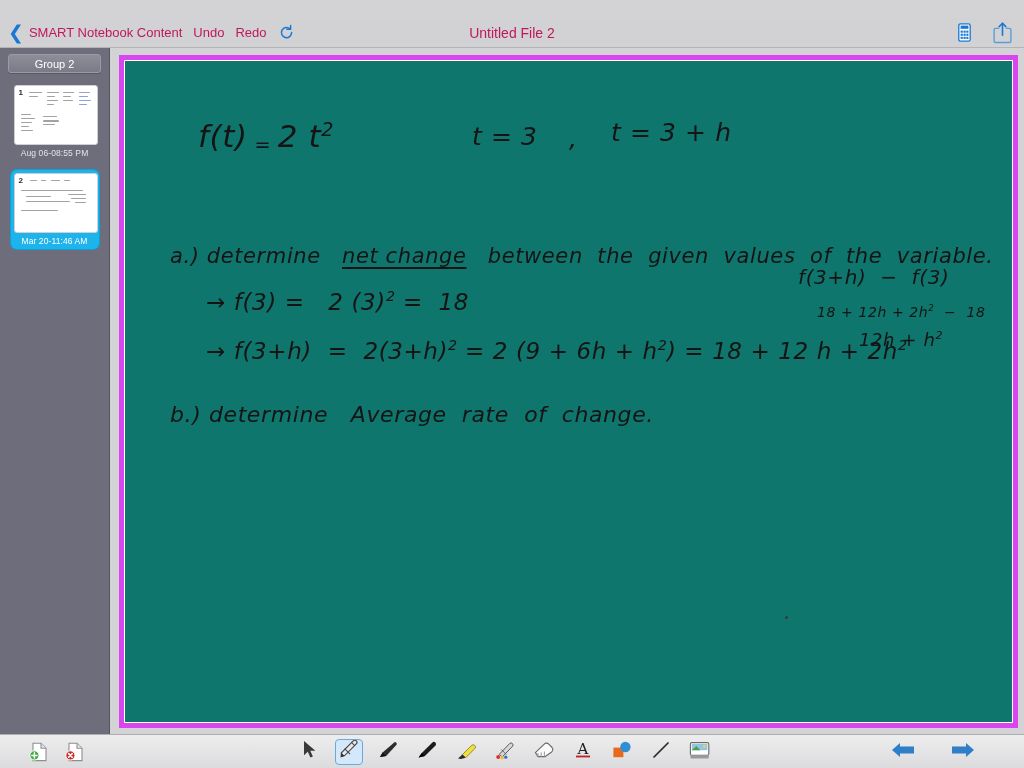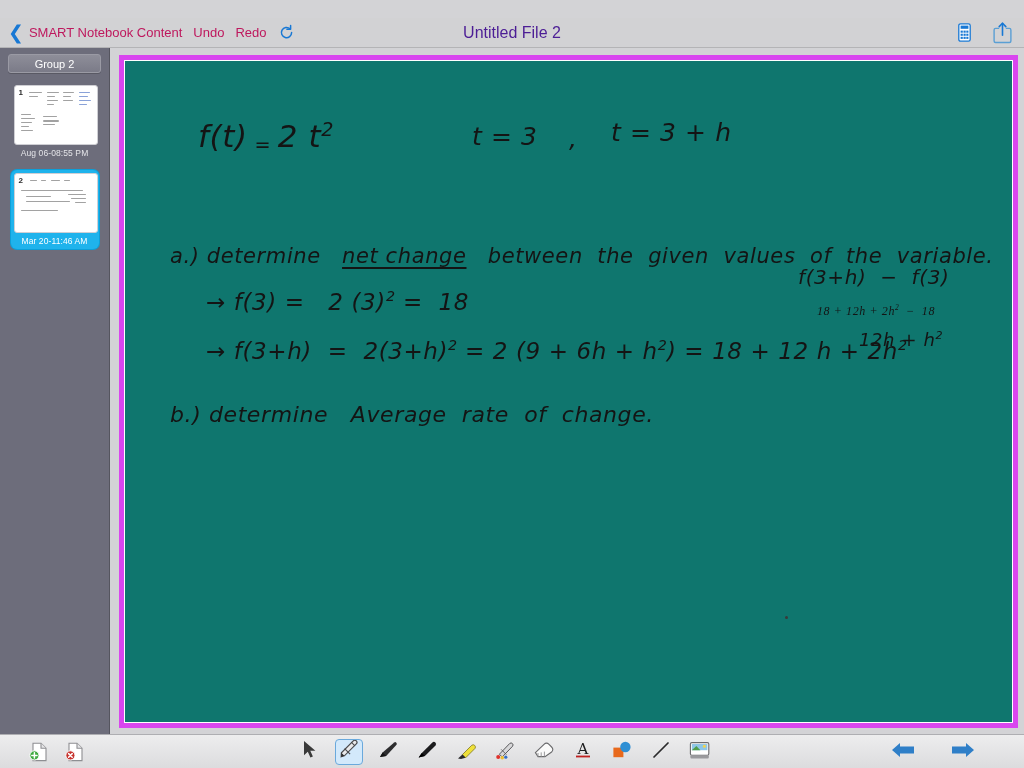--- a/index.html
+++ b/index.html
@@ -97,22 +97,22 @@
     color: #1878d4;
     font-size: 19px;
     line-height: 1;
     margin-right: -6px;
     font-weight: 300;
   }
   .tb-title {
     position: absolute;
     left: 0; right: 0;
     text-align: center;
-    font-size: 16px;
-    color: #4c1d95;
+    font-size: 14px;
+    color: #be185d;
     pointer-events: none;
   }
   .tb-right {
     margin-left: auto;
     display: flex;
     align-items: center;
     gap: 22px;
     padding-right: 12px;
   }
 
@@ -386,21 +386,21 @@
     <div class="ink" style="left:82px; top:228px; font-size:23px;">
       → f(3) =&nbsp;&nbsp; 2 (3)<span class="sup">2</span> =&nbsp; 18
     </div>
 
     <div class="ink" style="left:82px; top:277px; font-size:23px;">
       → f(3+h)&nbsp; =&nbsp; 2(3+h)<span class="sup">2</span> = 2 (9 + 6h + h<span class="sup">2</span>) = 18 + 12 h + 2h<span class="sup">2</span>
     </div>
 
     <div class="ink" style="left:674px; top:205px; font-size:20px;">f(3+h)&nbsp; −&nbsp; f(3)</div>
 
-    <div class="ink" style="left:693px; top:243px; font-size:12px;font-family:Liberation Serif, serif;">18 + 12h + 2h<span class="sup">2</span>&nbsp; −&nbsp; 18</div>
+    <div class="ink" style="left:693px; top:243px; font-size:14px;">18 + 12h + 2h<span class="sup">2</span>&nbsp; −&nbsp; 18</div>
 
     <div class="ink" style="left:735px; top:269px; font-size:18px;">12h + h<span class="sup">2</span></div>
 
     <div class="ink" style="left:46px; top:342px; font-size:22px;">b.) determine&nbsp;&nbsp; Average&nbsp; rate&nbsp; of&nbsp; change.</div>
 
     <div class="dot" style="left:661px; top:556px;"></div>
 
     <svg class="cursor-arrow" style="left:167px; top:246px;" width="16" height="22" viewBox="0 0 16 22">
       <path d="M1 1 L1 17 L5.2 13.3 L8.1 19.6 L10.8 18.3 L8 12.2 L13.6 12.2 Z" fill="#1d1d1d"></path>
     </svg>

